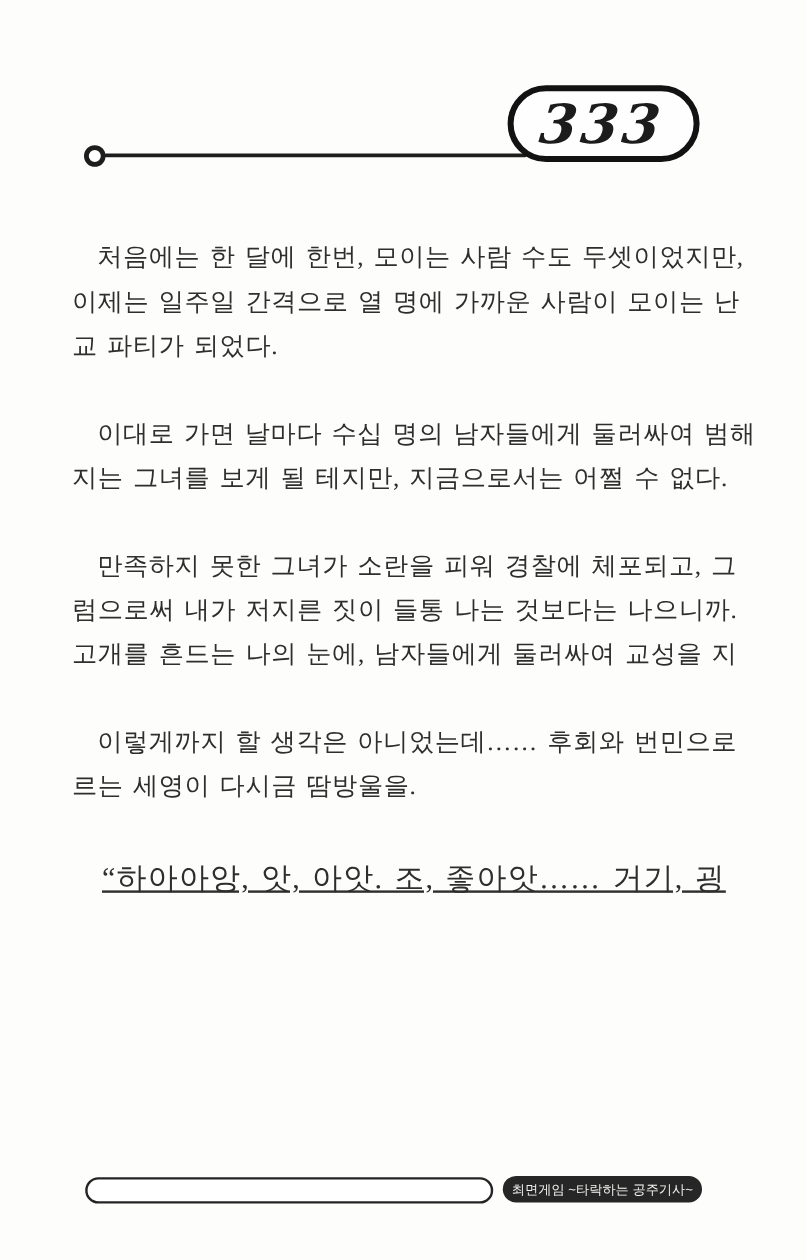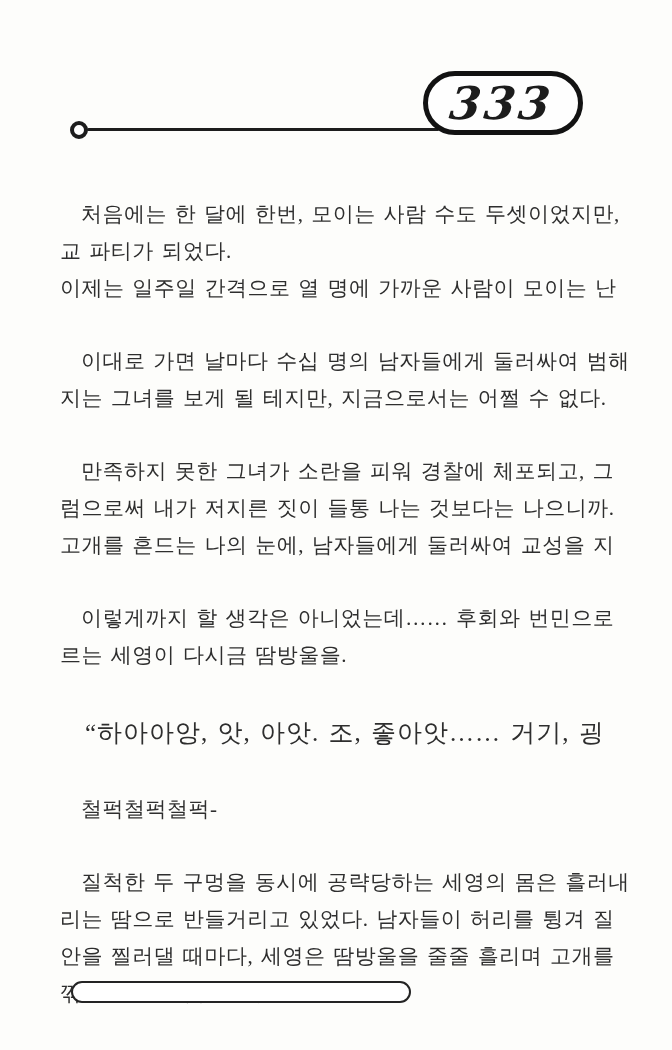--- a/index.html
+++ b/index.html
@@ -58,21 +58,21 @@
   }
   .ln {
     font-size: 21px;
     line-height: 37px;
     height: 37px;
     white-space: nowrap;
     letter-spacing: 0.5px;
     word-spacing: 2px;
   }
   .ln.indent { text-indent: 21px; margin-top: 36px; }
-  .quote { margin-top: 29px; }
+  .quote { margin-top: 29px; text-decoration: underline; }
   .quote .ln {
     font-size: 25px;
     line-height: 45px;
     height: 45px;
     letter-spacing: 1px;
   }
   .quote .ln.indent { text-indent: 25px; }
   .sect-b { margin-top: 30px; }
 
   
@@ -107,39 +107,35 @@
 
   <span class="ring"></span>
   <div class="rule"></div>
   <div class="num-badge">
     <span class="num">333</span>
   </div>
 
   <div class="text-col">
     <div class="sect-a">
       <div class="ln indent">처음에는 한 달에 한번, 모이는 사람 수도 두셋이었지만,</div>
+      <div class="ln">이제는 일주일 간격으로 열 명에 가까운 사람이 모이는 난</div>
       <div class="ln">교 파티가 되었다.</div>
-      <div class="ln">이제는 일주일 간격으로 열 명에 가까운 사람이 모이는 난</div>
       <div class="ln indent">이대로 가면 날마다 수십 명의 남자들에게 둘러싸여 범해</div>
       <div class="ln">지는 그녀를 보게 될 테지만, 지금으로서는 어쩔 수 없다.</div>
       <div class="ln indent">만족하지 못한 그녀가 소란을 피워 경찰에 체포되고, 그</div>
       <div class="ln">럼으로써 내가 저지른 짓이 들통 나는 것보다는 나으니까.</div>
       <div class="ln">고개를 흔드는 나의 눈에, 남자들에게 둘러싸여 교성을 지</div>
       <div class="ln indent">이렇게까지 할 생각은 아니었는데…… 후회와 번민으로</div>
       <div class="ln">르는 세영이 다시금 땀방울을.</div>
     </div>
 
     <div class="quote">
       <div class="ln indent">“하아아앙, 앗, 아앗. 조, 좋아앗…… 거기, 굉</div>
     </div>
 
-    <div class="sect-b">
-      <div class="ln indent">철퍽철퍽철퍽-</div>
-      <div class="ln indent">질척한 두 구멍을 동시에 공략당하는 세영의 몸은 흘러내</div>
-      <div class="ln">리는 땀으로 반들거리고 있었다. 남자들이 허리를 튕겨 질</div>
-      <div class="ln">안을 찔러댈 때마다, 세영은 땀방울을 줄줄 흘리며 고개를</div>
-      <div class="ln">꺾고 환희에 젖어들었다.</div>
-    </div>
   </div>
 
   <div class="footer-pill"></div>
+  <div class="footer-badge">
+    <span class="t">최면게임 ~타락하는 공주기사~</span>
+  </div>
 
 </div>
 
 </body></html>

